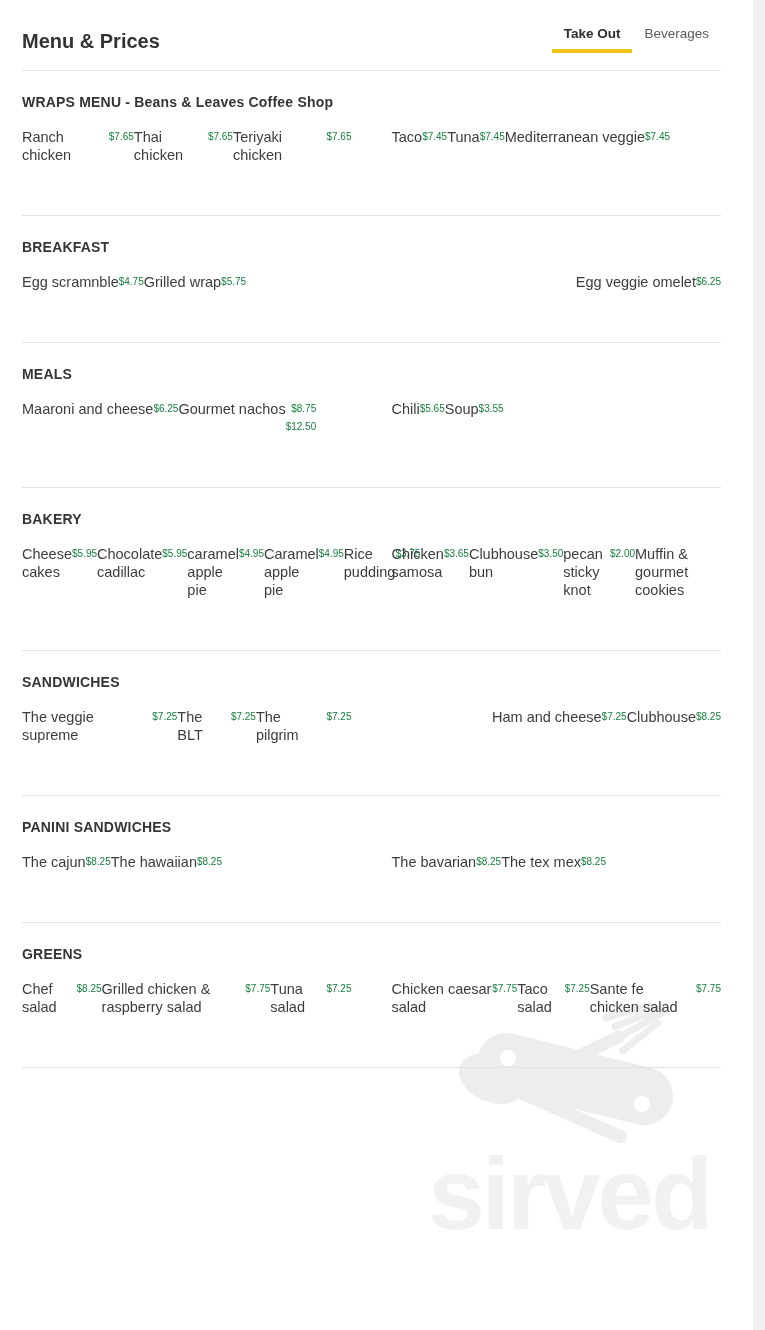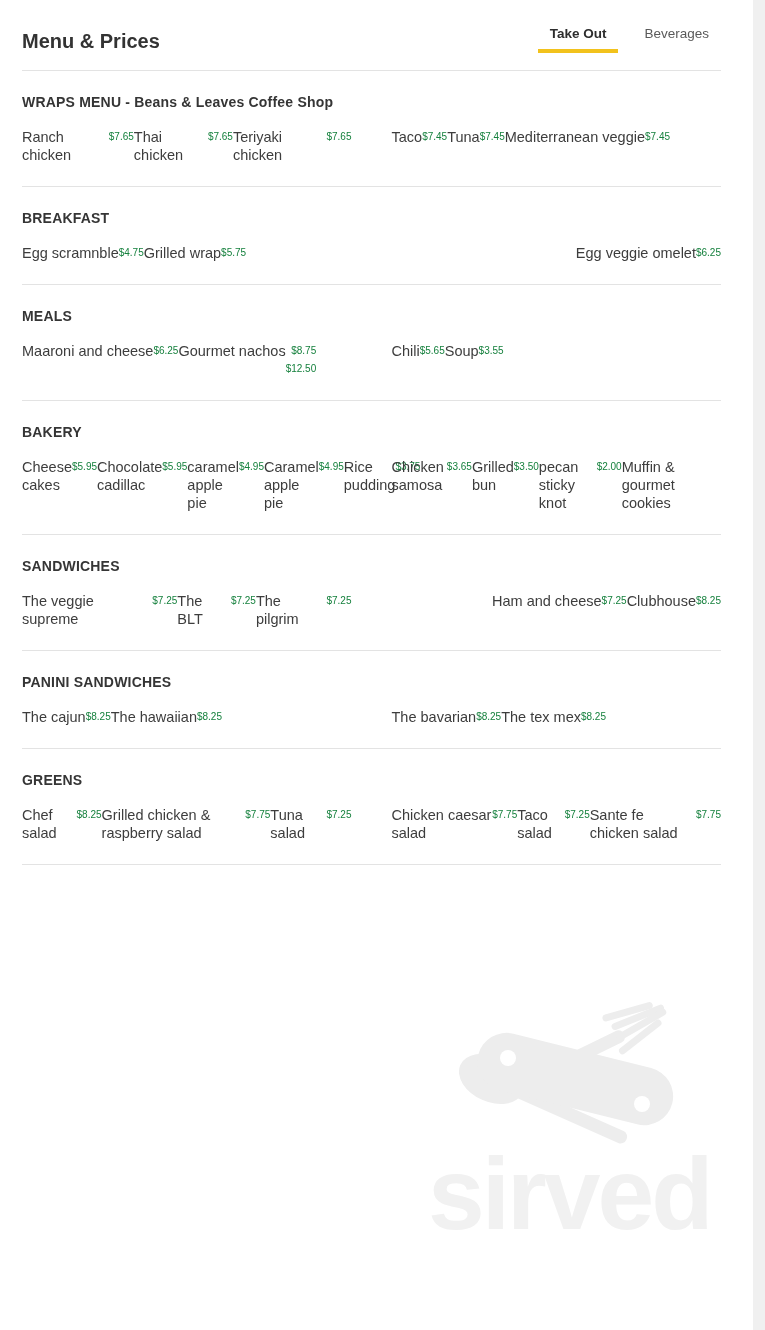--- a/index.html
+++ b/index.html
@@ -53,39 +53,39 @@
     padding-bottom: 16px;
     border-bottom: 1px solid #e3e3e3;
   }
   .page-title {
     font-size: 20px;
     font-weight: bold;
     color: #333333;
     line-height: 26px;
     margin-top: 8px;
   }
-  .tabs { display: flex; gap: 14px; margin-top: 3px; }
+  .tabs { display: flex; margin-top: 3px; }
   .tab {
     font-size: 13.5px;
     line-height: 17px;
     color: #5a5a5a;
     padding: 2px 12px 7px;
     border-bottom: 4px solid transparent;
     cursor: pointer;
     white-space: nowrap;
   }
   .tab.active {
     color: #2d2d2d;
     font-weight: bold;
     border-bottom-color: var(--accent, #f2c21c);
   }
   
   .section {
     padding-top: 22px;
-    padding-bottom: 5px;
+    padding-bottom: 34px;
     border-bottom: 1px solid #e3e3e3;
   }
   .section-title {
     font-size: 14px;
     font-weight: bold;
     color: #353535;
     line-height: 18px;
     letter-spacing: 0.2px;
     margin-bottom: 17px;
   }
@@ -305,21 +305,21 @@
               </div>
             </div>
             <div class="col right centered">
               <div class="row">
                 <div class="item-name">Chicken samosa</div>
                 <div class="item-price">
                   <div>$3.65</div>
                 </div>
               </div>
               <div class="row">
-                <div class="item-name">Grilled bun</div>
+                <div class="item-name">Clubhouse bun</div>
                 <div class="item-price">
                   <div>$3.50</div>
                 </div>
               </div>
               <div class="row">
                 <div class="item-name">pecan sticky knot</div>
                 <div class="item-price">
                   <div>$2.00</div>
                 </div>
               </div>

